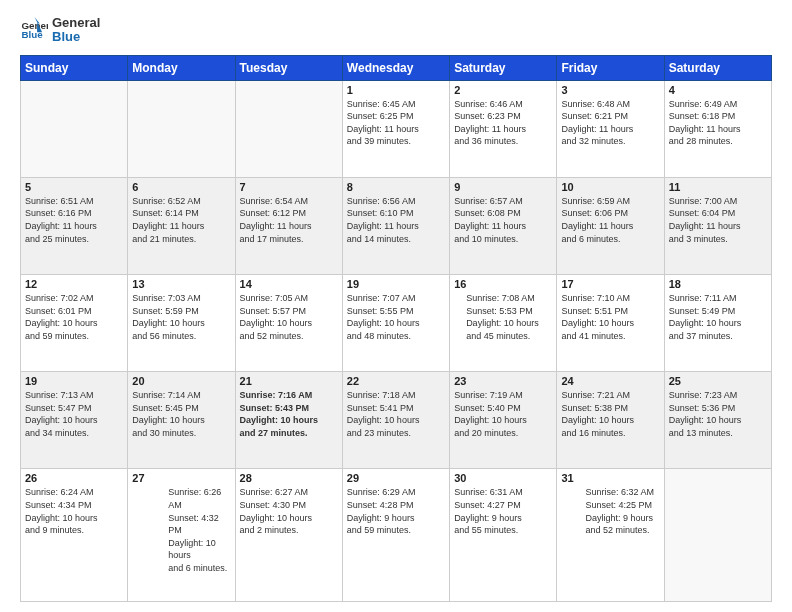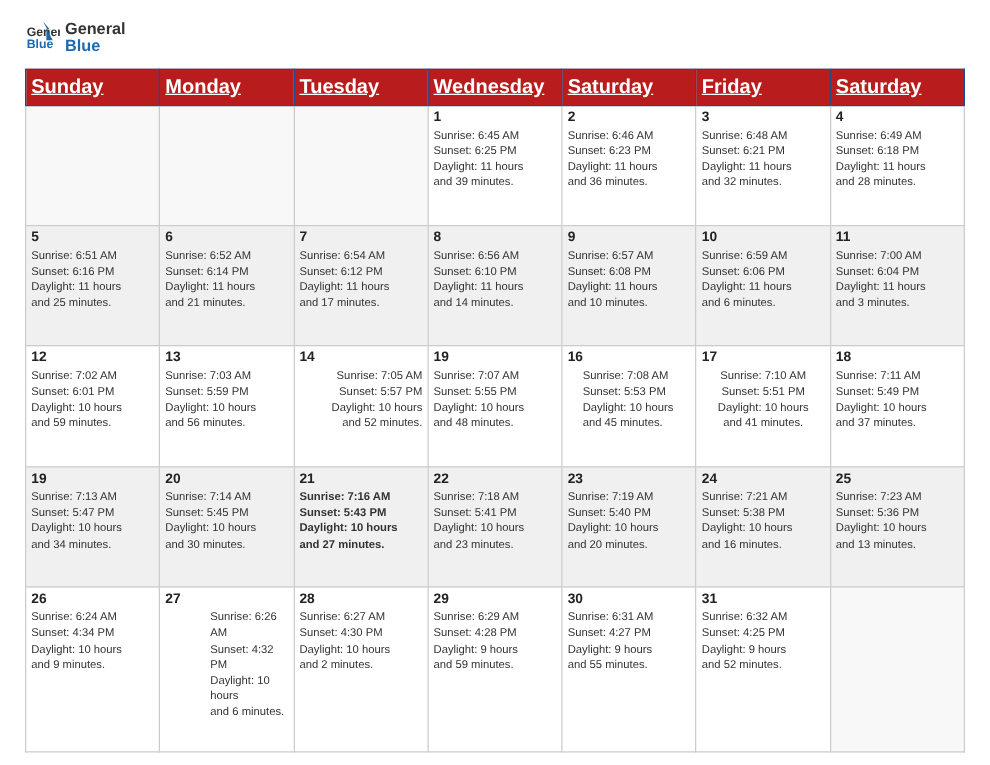--- a/index.html
+++ b/index.html
@@ -46,28 +46,27 @@
       color: #555;
     }
     .calendar {
       flex: 1;
       border: 1px solid #ccc;
       border-collapse: collapse;
       width: 100%;
       table-layout: fixed;
     }
     .calendar th {
-      background: #b91c1c;
+      background: #1d4ed8;
       color: #fff;
-      font-size: 16px;
+      font-size: 12px;
       font-weight: bold;
       padding: 5px 4px;
       text-align: left;
       border: 1px solid #1a4d8f;
-      text-decoration: underline;
     }
     .calendar td {
       border: 1px solid #ccc;
       vertical-align: top;
       padding: 3px 4px;
       font-size: 9.5px;
       color: #333;
       width: calc(100% / 7);
       height: 80px;
     }
@@ -219,42 +218,42 @@
           </td>
           <td>
             <span class="day-num">13</span>
             <div class="day-info" style="white-space: pre-line;">Sunrise: 7:03 AM
 Sunset: 5:59 PM
 Daylight: 10 hours
 and 56 minutes.</div>
           </td>
           <td>
             <span class="day-num">14</span>
-            <div class="day-info" style="white-space: pre-line; text-align: right;">Sunrise: 7:05 AM
+            <div class="day-info" style="white-space: pre-line;">Sunrise: 7:05 AM
 Sunset: 5:57 PM
 Daylight: 10 hours
 and 52 minutes.</div>
           </td>
           <td>
             <span class="day-num">19</span>
             <div class="day-info" style="white-space: pre-line;">Sunrise: 7:07 AM
 Sunset: 5:55 PM
 Daylight: 10 hours
 and 48 minutes.</div>
           </td>
           <td>
             <span class="day-num">16</span>
             <div class="day-info" style="white-space: pre-line; margin-left: 12px;">Sunrise: 7:08 AM
 Sunset: 5:53 PM
 Daylight: 10 hours
 and 45 minutes.</div>
           </td>
           <td>
             <span class="day-num">17</span>
-            <div class="day-info" style="white-space: pre-line; text-align: center;">Sunrise: 7:10 AM
+            <div class="day-info" style="white-space: pre-line;">Sunrise: 7:10 AM
 Sunset: 5:51 PM
 Daylight: 10 hours
 and 41 minutes.</div>
           </td>
           <td>
             <span class="day-num">18</span>
             <div class="day-info" style="white-space: pre-line;">Sunrise: 7:11 AM
 Sunset: 5:49 PM
 Daylight: 10 hours
 and 37 minutes.</div>
@@ -342,21 +341,21 @@
           </td>
           <td>
             <span class="day-num">30</span>
             <div class="day-info" style="white-space: pre-line;">Sunrise: 6:31 AM
 Sunset: 4:27 PM
 Daylight: 9 hours
 and 55 minutes.</div>
           </td>
           <td>
             <span class="day-num">31</span>
-            <div class="day-info" style="white-space: pre-line;">Sunrise: 6:32 AM
+            <div class="day-info" style="white-space: pre-line; margin-left: 24px;">Sunrise: 6:32 AM
 Sunset: 4:25 PM
 Daylight: 9 hours
 and 52 minutes.</div>
           </td>
           <td class="empty"></td>
         </tr>
       </tbody>
   </table>
 </div>
 

